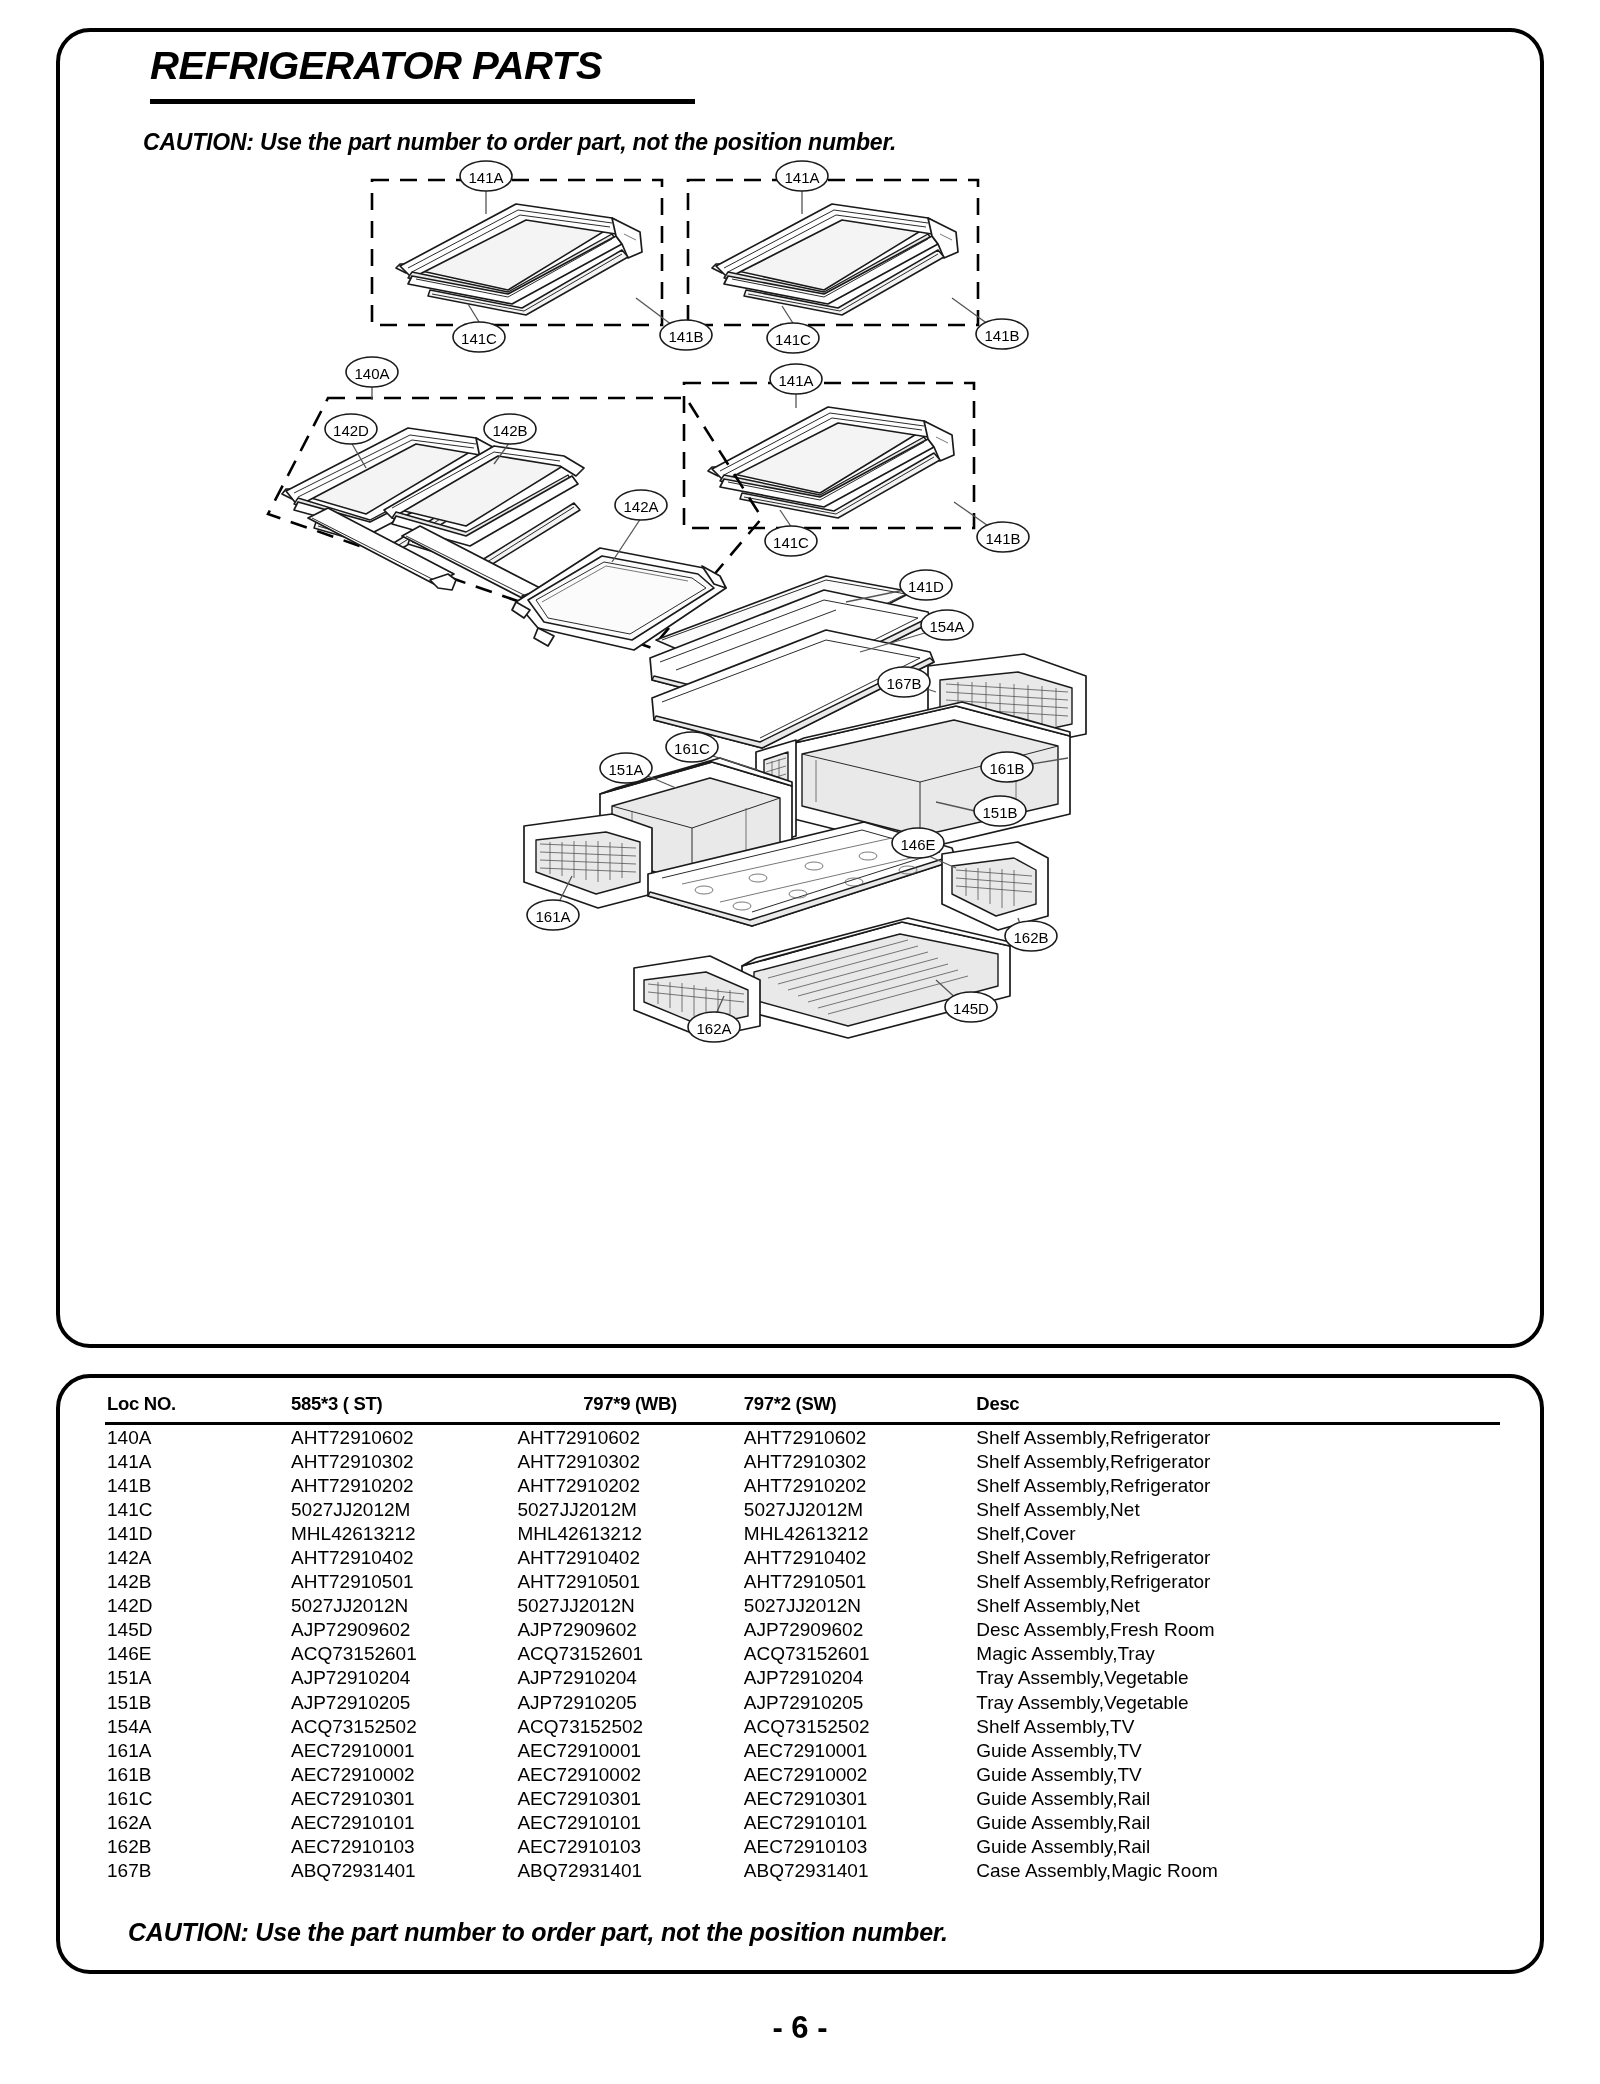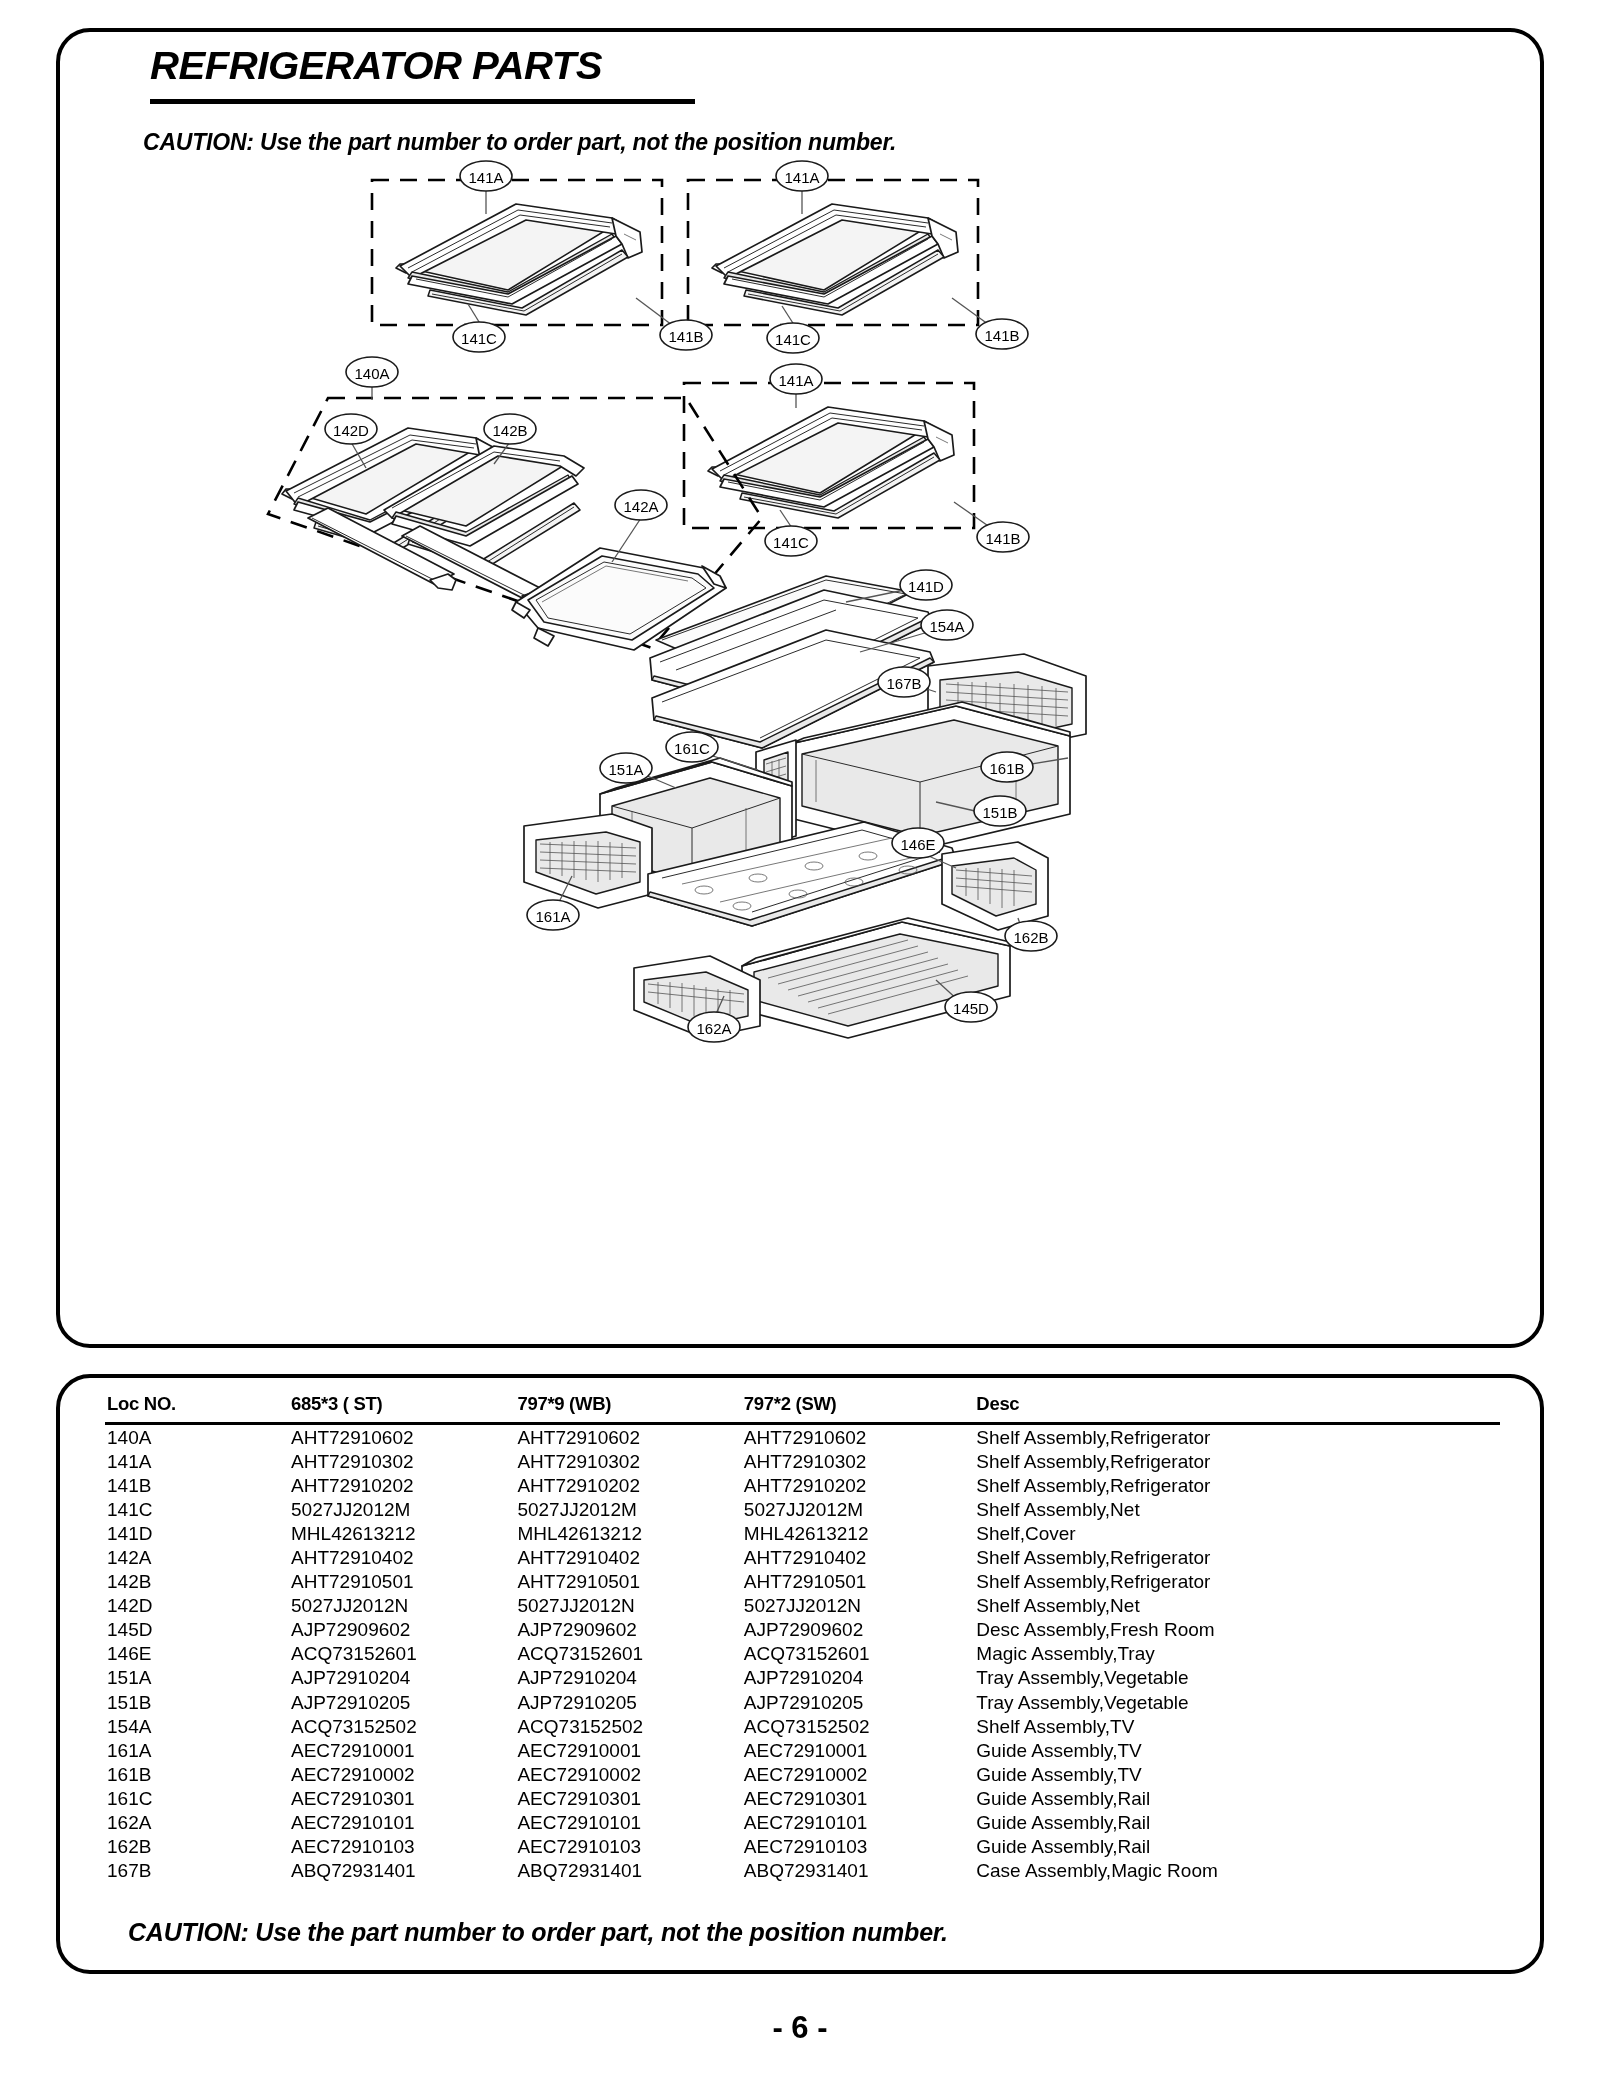--- a/index.html
+++ b/index.html
@@ -174,21 +174,21 @@
   .col-sw    { width: 190px; }
   .col-desc  { width: 430px; }
 
   #parts-table td.c-loc  { padding-left: 2px; }
   #parts-table td.c-st   { padding-left: 1px; }
   #parts-table td.c-wb   { padding-left: 1px; }
   #parts-table td.c-sw   { padding-left: 1px; }
   #parts-table td.c-desc { padding-left: 1px; }
   #parts-table th.c-loc  { padding-left: 2px; }
   #parts-table th.c-st   { padding-left: 1px; }
-  #parts-table th.c-wb   { padding-left: 1px; }
+  #parts-table th.c-wb   { padding-left: 1px; text-align: center; }
   #parts-table th.c-sw   { padding-left: 1px; }
   #parts-table th.c-desc { padding-left: 1px; }
 
   #caution-bottom {
     position: absolute;
     left: 128px;
     top: 1918px;
     font-size: 25px;
     font-weight: bold;
     font-style: italic;
@@ -619,21 +619,21 @@
     </g>
   </g>
 </svg>
 
 <div id="table-panel"></div>
 
 <table id="parts-table">
   <thead>
     <tr>
       <th class="col-loc c-loc">Loc NO.</th>
-      <th class="col-st c-st">685*3 ( ST)</th>
+      <th class="col-st c-st">585*3 ( ST)</th>
       <th class="col-wb c-wb">797*9 (WB)</th>
       <th class="col-sw c-sw">797*2 (SW)</th>
       <th class="col-desc c-desc">Desc</th>
     </tr>
   </thead>
   <tbody id="parts-table-body">
       <tr>
         <td class="c-loc">140A</td>
         <td class="c-st">AHT72910602</td>
         <td class="c-wb">AHT72910602</td>

